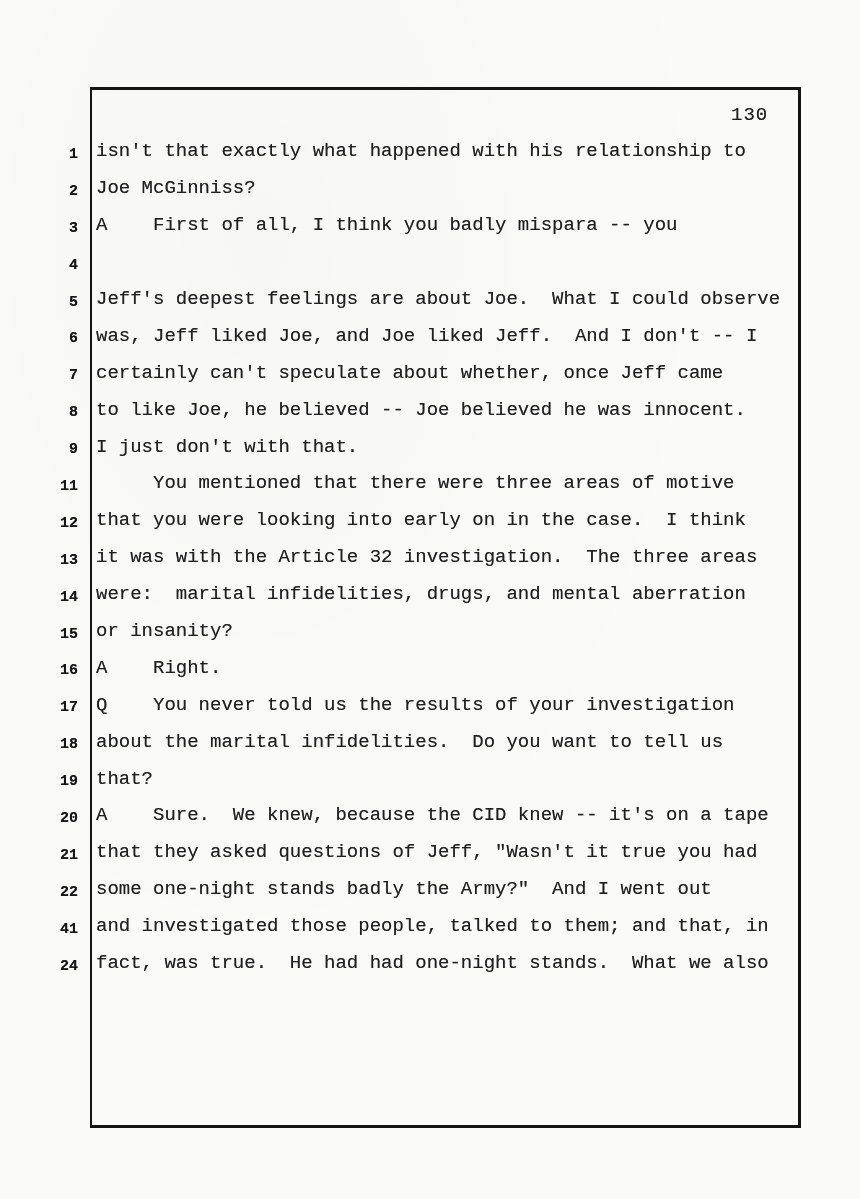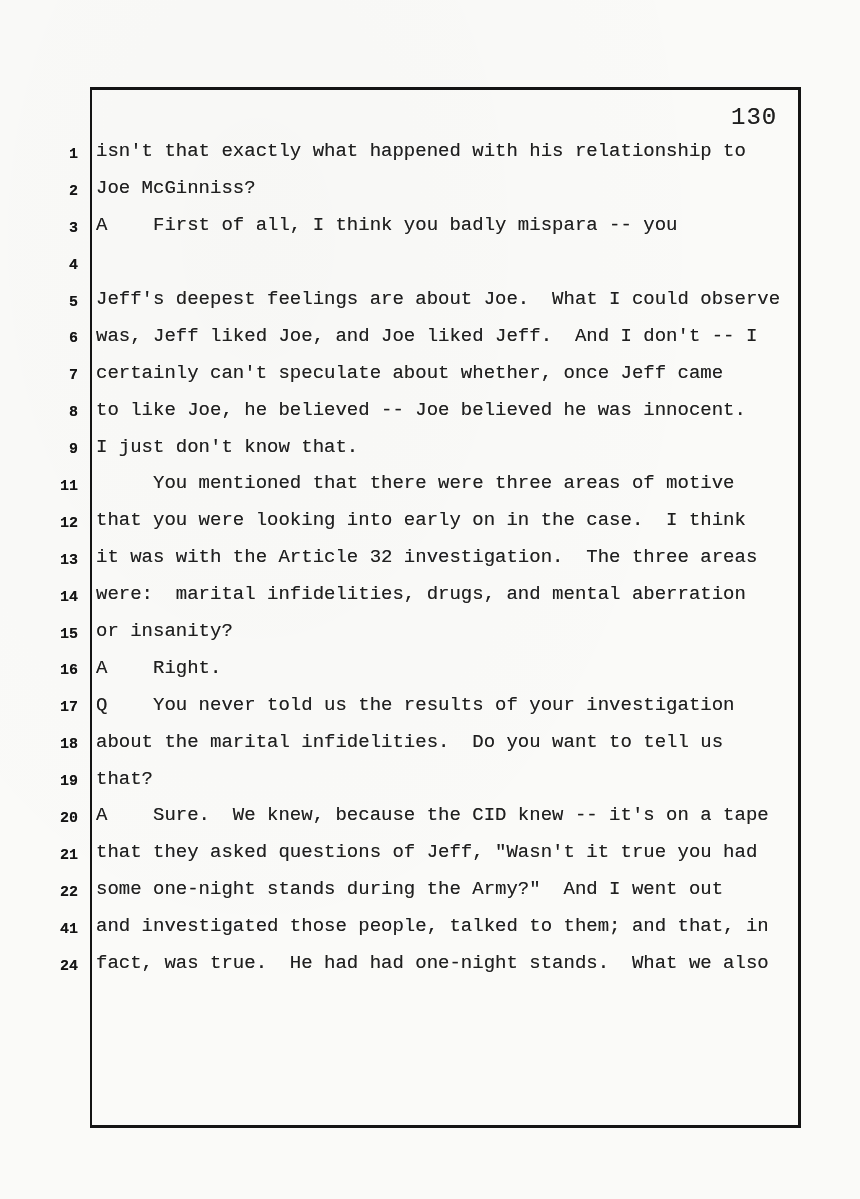--- a/index.html
+++ b/index.html
@@ -28,21 +28,21 @@
     width:711px;height:1041px;
     border-top:3px solid var(--border);
     border-left:2px solid var(--border);
     border-right:3px solid var(--border);
     border-bottom:3px solid var(--border);
   }
   .page-number{
     position:absolute;
     left:731px;top:104px;
     width:50px;
-    font-size:24px;
+    font-size:19px;
     color:var(--ink);
     letter-spacing:1px;
     text-shadow:0 0 0.5px rgba(20,20,20,0.55);
   }
   .lines{
     position:absolute;
     left:0;top:133px;
     width:860px;
   }
   .row{
@@ -101,21 +101,21 @@
       <div class="row">
         <span class="lnum">7</span>
         <span class="ltext">certainly can't speculate about whether, once Jeff came</span>
       </div>
       <div class="row">
         <span class="lnum">8</span>
         <span class="ltext">to like Joe, he believed -- Joe believed he was innocent.</span>
       </div>
       <div class="row">
         <span class="lnum">9</span>
-        <span class="ltext">I just don't know that.</span>
+        <span class="ltext">I just don't with that.</span>
       </div>
       <div class="row">
         <span class="lnum">11</span>
         <span class="ltext">     You mentioned that there were three areas of motive</span>
       </div>
       <div class="row">
         <span class="lnum">12</span>
         <span class="ltext">that you were looking into early on in the case.  I think</span>
       </div>
       <div class="row">
@@ -149,21 +149,21 @@
       <div class="row">
         <span class="lnum">20</span>
         <span class="ltext">A    Sure.  We knew, because the CID knew -- it's on a tape</span>
       </div>
       <div class="row">
         <span class="lnum">21</span>
         <span class="ltext">that they asked questions of Jeff, "Wasn't it true you had</span>
       </div>
       <div class="row">
         <span class="lnum">22</span>
-        <span class="ltext">some one-night stands during the Army?"  And I went out</span>
+        <span class="ltext">some one-night stands badly the Army?"  And I went out</span>
       </div>
       <div class="row">
         <span class="lnum">41</span>
         <span class="ltext">and investigated those people, talked to them; and that, in</span>
       </div>
       <div class="row">
         <span class="lnum">24</span>
         <span class="ltext">fact, was true.  He had had one-night stands.  What we also</span>
       </div>
     </div>

